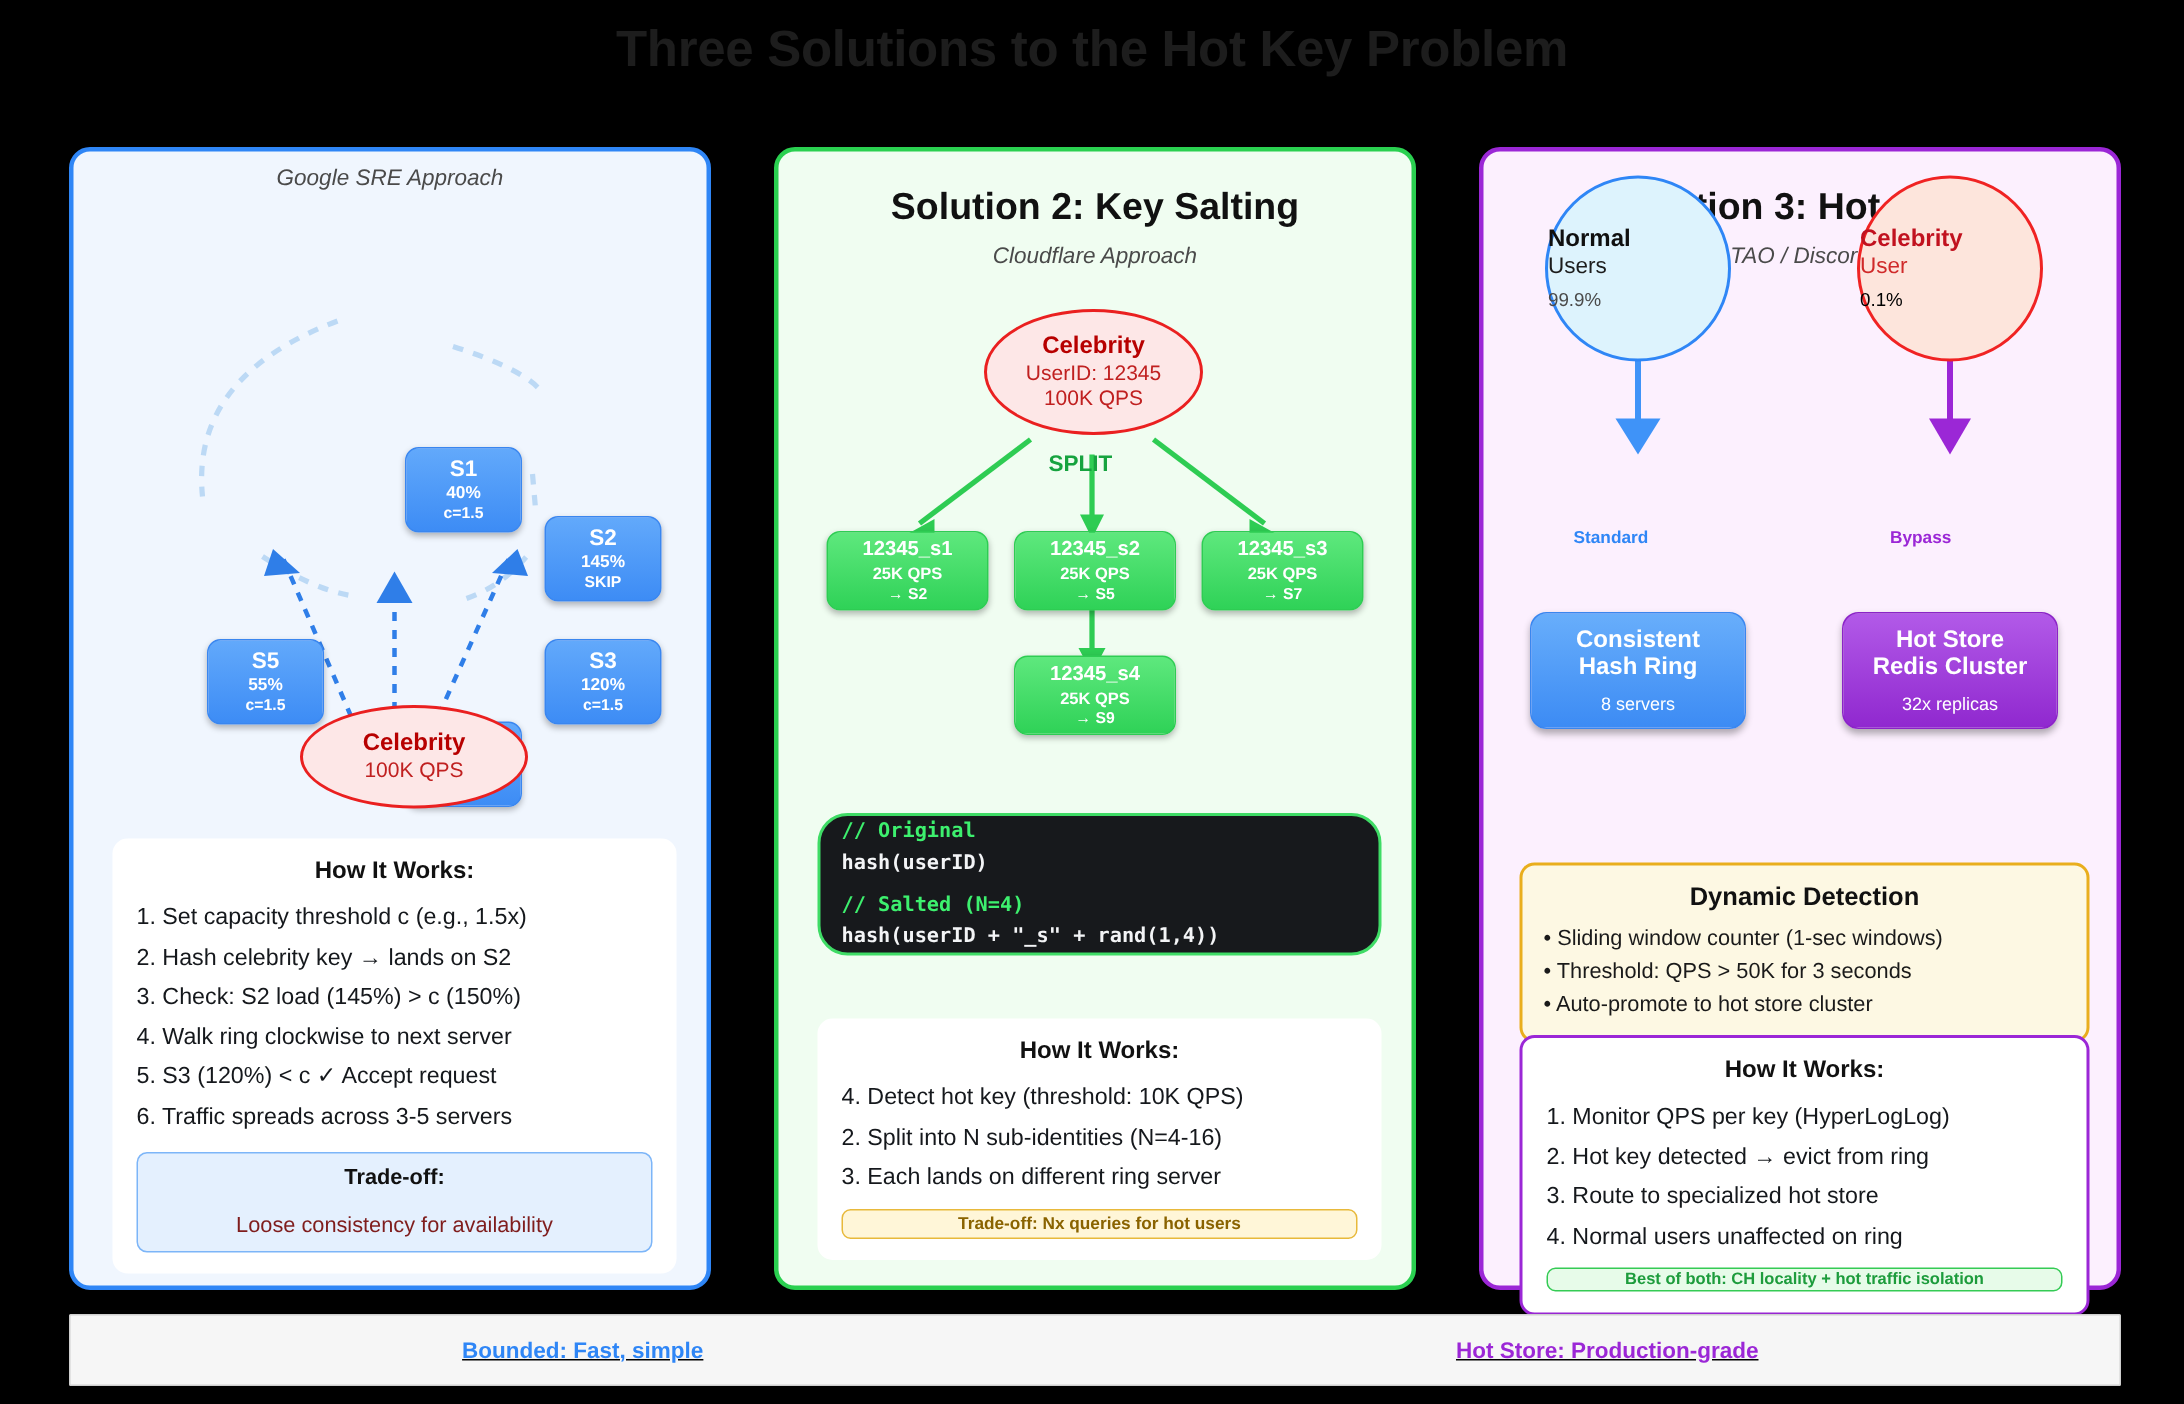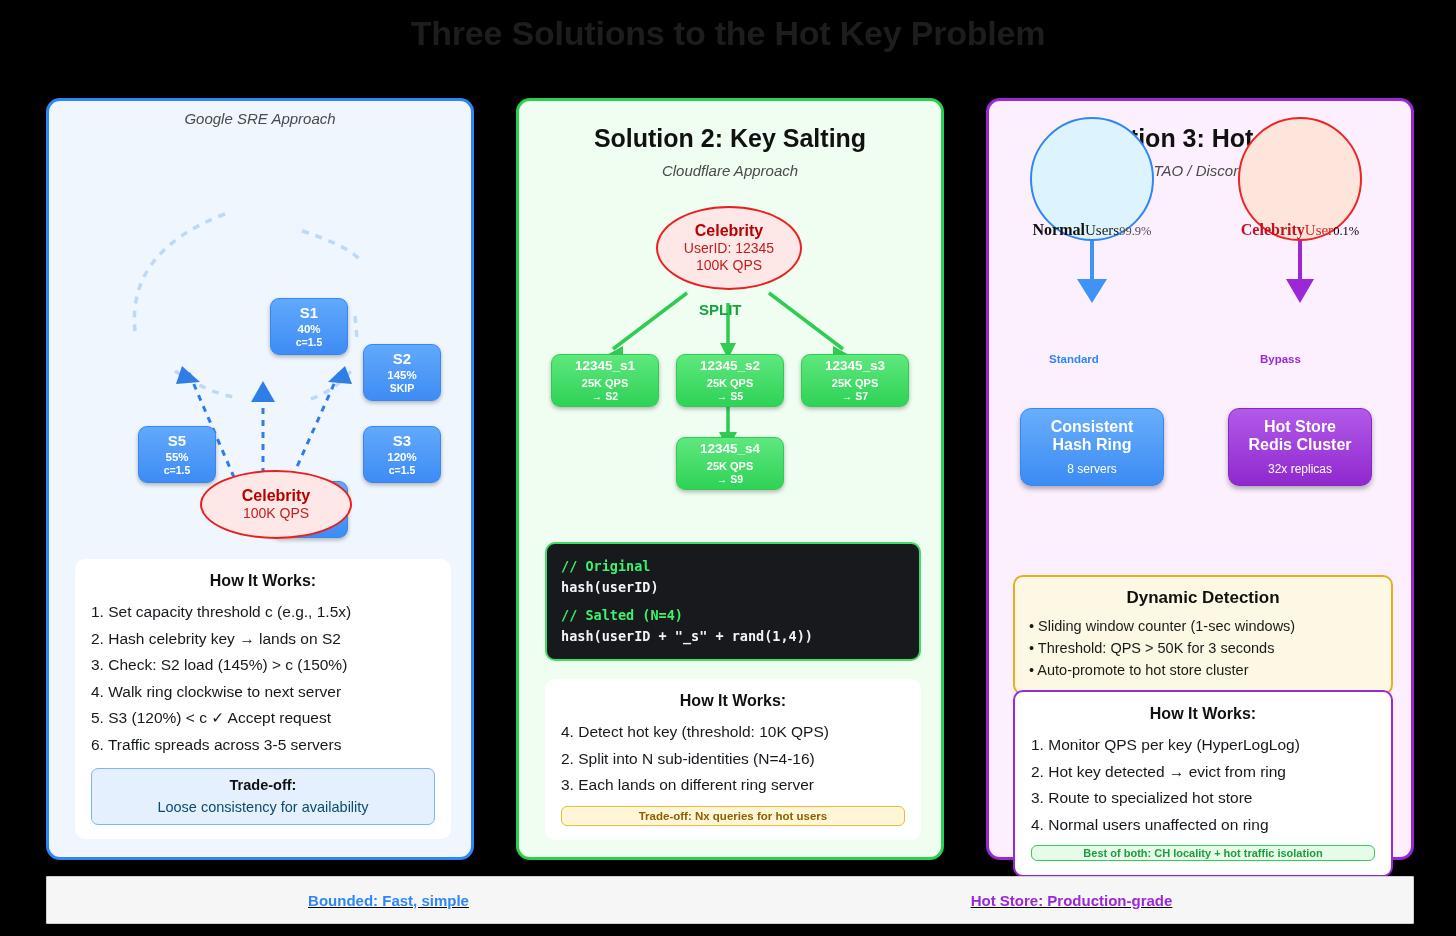--- a/index.html
+++ b/index.html
@@ -79,21 +79,21 @@
   .card-h { text-align: center; font-size: 16px; font-weight: bold; color: #111; margin-bottom: 9px; }
   .steps { list-style: none; }
   .steps li { font-size: 15.5px; color: #15181c; line-height: 1.0; padding: 5px 0 6px 0; }
 
   .tradeoff-blue {
     margin-top: 10px;
     background: #e4f0fe; border: 1px solid #7cb5f8; border-radius: 7px;
     padding: 8px 6px 9px 6px; text-align: center;
   }
   .tradeoff-blue .t-h { font-size: 14.5px; font-weight: bold; color: #111; }
-  .tradeoff-blue .t-b { font-size: 14.5px; color: #0c4a6e; margin-top: 6px; }
+  .tradeoff-blue .t-b { font-size: 14.5px; color: #7f1d1d; margin-top: 16px; }
 
   .tradeoff-yellow {
     margin-top: 7px;
     background: #fff6d8; border: 1px solid #e8b93b; border-radius: 6px;
     padding: 3px 4px; text-align: center;
     font-size: 11.5px; font-weight: bold; color: #8a6300;
   }
   .tradeoff-green {
     margin-top: 7px;
     background: #e7fbe9; border: 1px solid #35cb55; border-radius: 6px;
@@ -110,33 +110,33 @@
   }
   .skey .n-title { font-size: 13.5px; }
   .skey .n-l2 { font-size: 11px; }
   .skey .n-l3 { font-size: 10.5px; }
   .split-label {
     position: absolute; font-size: 15px; font-weight: bold; color: #16a33f; z-index: 5;
   }
 
   .codeblock {
     position: absolute;
-    background: #17191c; border: 2px solid #3fdc66; border-radius: 10px;
-    padding: 12px 14px;
+    background: #17191c; border: 2px solid #3fdc66; border-radius: 20px;
+    padding: 0 14px;
     font-family: "DejaVu Sans Mono", monospace;
     font-size: 13.5px; line-height: 1.55;
   }
   .codeblock .cmt { color: #3df06e; font-weight: bold; }
   .codeblock .cod { color: #f3f4f6; font-weight: bold; }
 
   
   .circ {
     position: absolute; border-radius: 50%;
-    display: flex; flex-direction: row; align-items: flex-end; justify-content: center;
-    text-align: center; z-index: 3; font-family: Liberation Serif, serif;
+    display: flex; flex-direction: column; align-items: flex-start; justify-content: center;
+    text-align: center; z-index: 3;
   }
   .circ.blue { background: #ddf3fd; border: 2.5px solid #2f86f6; }
   .circ.red  { background: #fde5dc; border: 2.5px solid #f02323; }
   .circ .cc1 { font-size: 16px; font-weight: bold; }
   .circ .cc2 { font-size: 15px; }
   .circ .cc3 { font-size: 12.5px; margin-top: 7px; }
   .circ.blue .cc1 { color: #101010; } .circ.blue .cc2 { color: #1c1c1c; } .circ.blue .cc3 { color: #4a4a4a; }
   .circ.red  .cc1 { color: #c1121f; } .circ.red  .cc2 { color: #d02a2a; } .circ.red  .cc3 { color: #000000; }
 
   .store {

